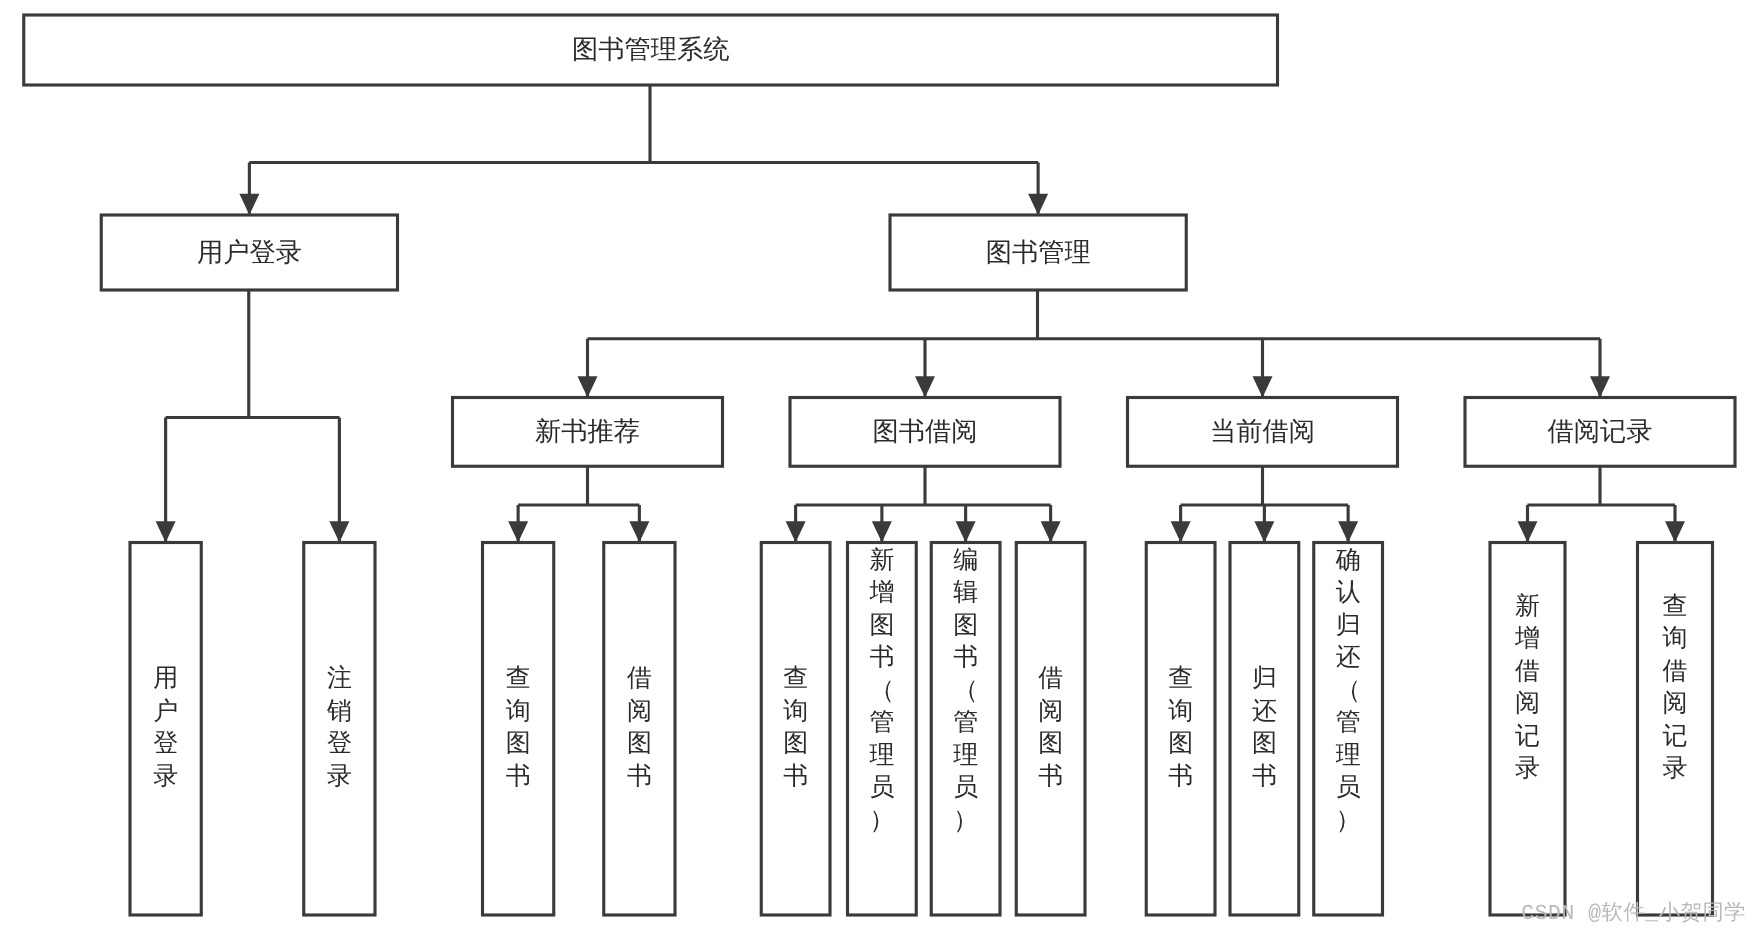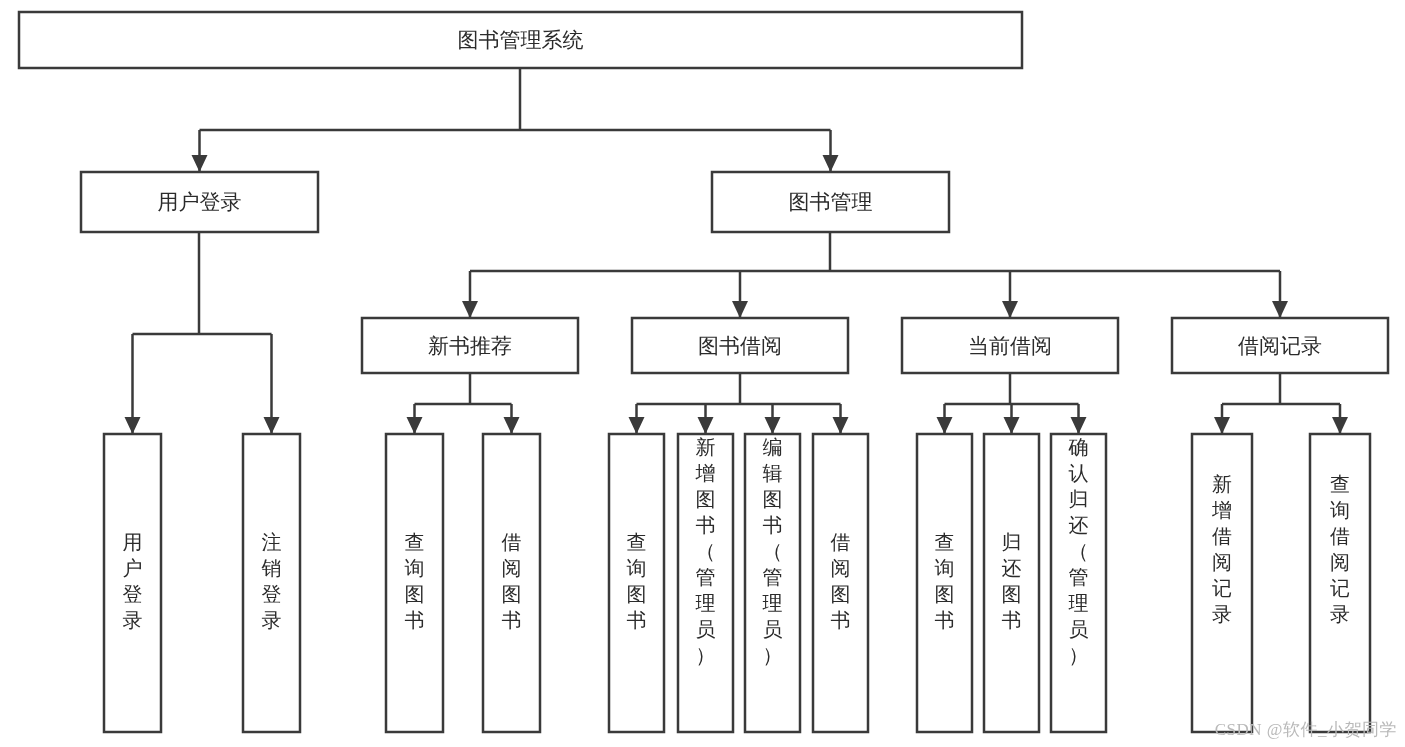--- a/index.html
+++ b/index.html
@@ -44,21 +44,21 @@
   .node-label-v {
     fill: #2b2b2b;
     font-family: "DejaVu Sans", "Liberation Sans", sans-serif;
     font-size: 20px;
     text-anchor: middle;
   }
   .watermark {
     position: absolute;
     right: 8px;
     bottom: 6px;
-    font-family: Liberation Serif, serif;
+    font-family: Liberation Mono, monospace;
     font-size: 17px;
     color: #b9b9b9;
     letter-spacing: 0.5px;
     white-space: nowrap;
     user-select: none;
   }
 </style>
 </head>
 <body>
 

